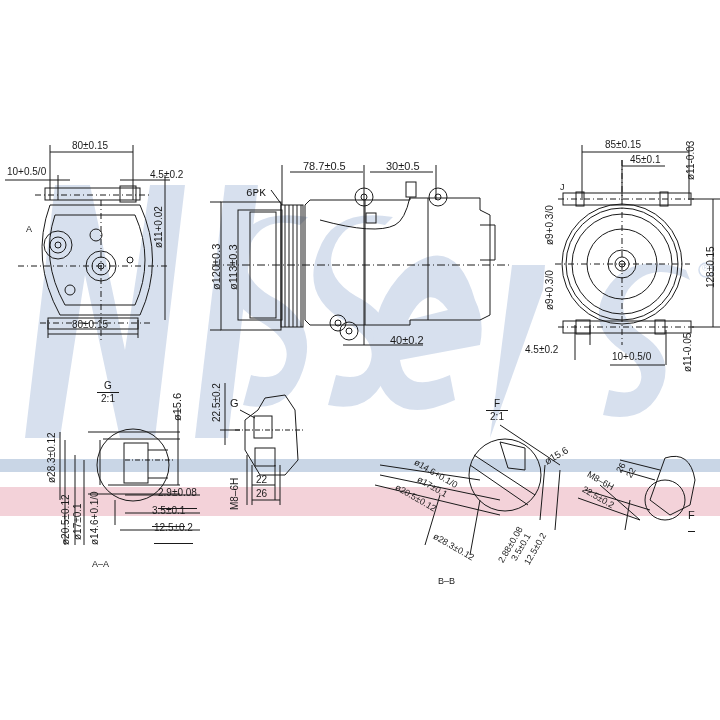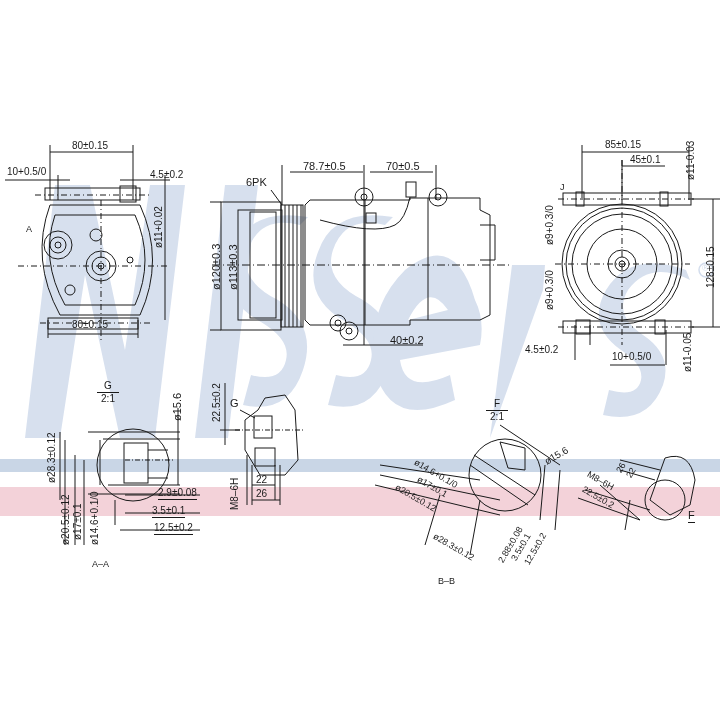--- a/index.html
+++ b/index.html
@@ -2,21 +2,21 @@
 <html><head>
 <meta charset="utf-8">
 <style>
   html, body { margin:0; padding:0; background:#ffffff; }
   body { width:720px; height:720px; position:relative; overflow:hidden; font-family:"Liberation Sans", sans-serif; }
   svg { position:absolute; left:0; top:0; }
   .lbl { position:absolute; font-family:"Liberation Sans", sans-serif; color:#1a1a1a; white-space:nowrap; line-height:1; }
   .s11 { font-size:11px; }
   .s10 { font-size:10px; }
   .s9 { font-size:9px; }
-  .ul { border-bottom:1px solid #1a1a1a; padding-bottom:1px; }
+  .ul { border-bottom:1px solid #1a1a1a; padding-bottom:10px; }
   .v { transform-origin:left top; transform:rotate(-90deg); }
   .r30 { transform-origin:left top; transform:rotate(30deg); }
   .rm60 { transform-origin:left top; transform:rotate(-60deg); }
   .rm30 { transform-origin:left top; transform:rotate(-30deg); }
   .frac { position:absolute; text-align:center; font-size:10px; color:#1a1a1a; width:22px; line-height:1.15; }
   .frac .top { border-bottom:1px solid #1a1a1a; }
 </style>
 </head>
 <body>
 
@@ -206,23 +206,23 @@
   </g>
 </svg>
 
 <span class="lbl s10" style="left:72px;top:141px;">80±0.15</span>
 <span class="lbl s10" style="left:7px;top:167px;">10+0.5/0</span>
 <span class="lbl s10" style="left:150px;top:170px;">4.5±0.2</span>
 <span class="lbl s10 v" style="left:154px;top:248px;">ø11+0.02</span>
 <span class="lbl s10" style="left:72px;top:320px;">80±0.15</span>
 <span class="lbl s9" style="left:26px;top:225px;">A</span>
 
-<span class="lbl s11" style="left:246px;top:177px;">6PK</span>
+<span class="lbl s11" style="left:246px;top:188px;font-family:Liberation Mono, monospace;">6PK</span>
 <span class="lbl s11" style="left:303px;top:161px;text-align:right;">78.7±0.5</span>
-<span class="lbl s11" style="left:386px;top:161px;">70±0.5</span>
+<span class="lbl s11" style="left:386px;top:161px;">30±0.5</span>
 <span class="lbl s11 v" style="left:211px;top:290px;">ø120±0.3</span>
 <span class="lbl s11 v" style="left:228px;top:290px;">ø113±0.3</span>
 <span class="lbl s11" style="left:390px;top:335px;">40±0.2</span>
 
 <span class="lbl s10" style="left:605px;top:140px;">85±0.15</span>
 <span class="lbl s10" style="left:630px;top:155px;">45±0.1</span>
 <span class="lbl s10 v" style="left:686px;top:180px;">ø11-0.03</span>
 <span class="lbl s10 v" style="left:545px;top:245px;">ø9+0.3/0</span>
 <span class="lbl s10 v" style="left:545px;top:310px;">ø9+0.3/0</span>
 <span class="lbl s10 v" style="left:706px;top:288px;">128±0.15</span>

